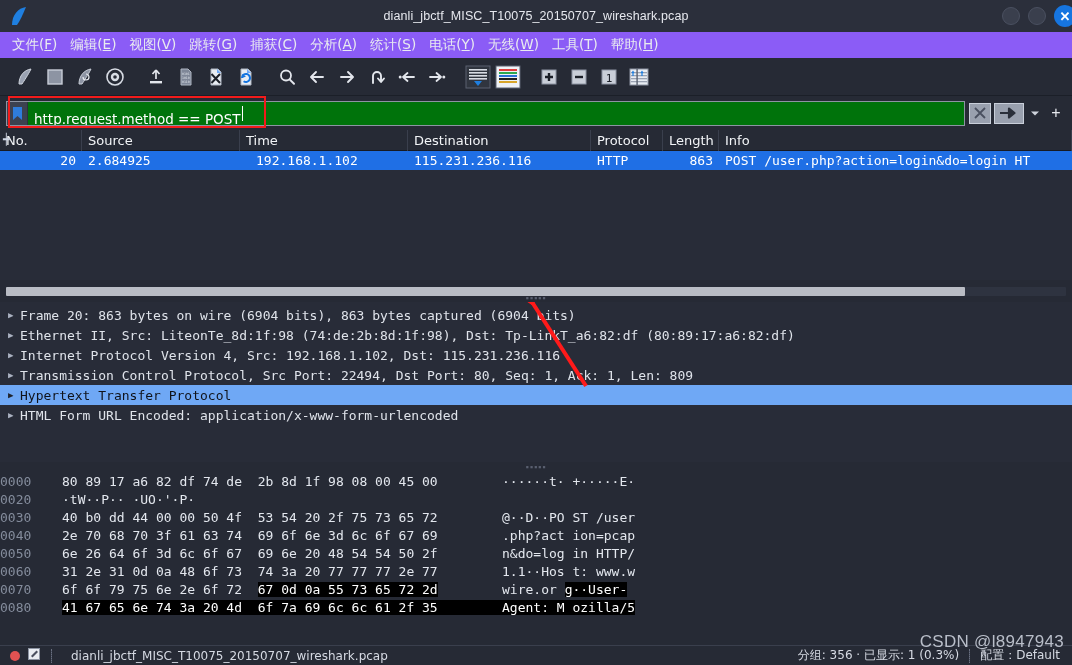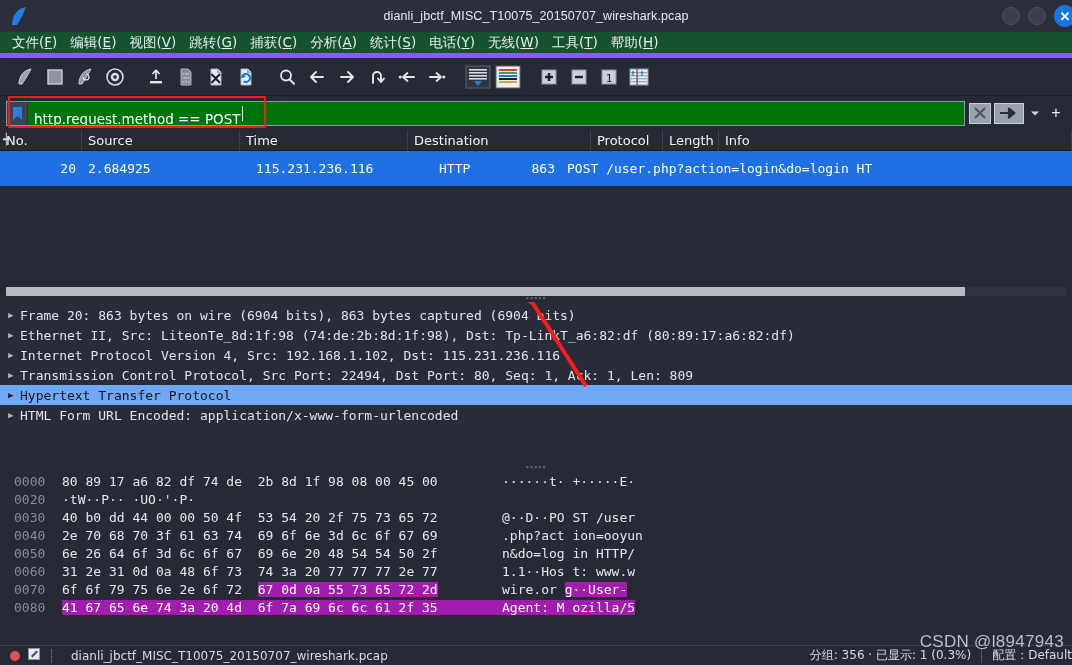--- a/index.html
+++ b/index.html
@@ -49,22 +49,22 @@
     font-size: 13px; font-weight: bold;
     display: flex; align-items: center; justify-content: center;
     margin-right: -6px;
   }
 
   
   .menubar {
     height: 26px; flex: 0 0 26px;
     display: flex; align-items: center;
     padding-left: 12px;
-    background: #14532d;
-    border-bottom: 5px solid #8b5cf6;
+    background: #8b5cf6;
+    border-bottom: 1px solid #8b5cf6;
   }
   .menuitem {
     color: #e9ebf0; font-size: 13.5px;
     margin-right: 13px; white-space: nowrap;
     font-family: "DejaVu Sans", sans-serif;
   }
   .menuitem u { text-decoration: underline; }
 
   
   .toolbar {
@@ -154,21 +154,21 @@
     color: #f2f4f7; font-size: 13px;
     font-family: "DejaVu Sans", sans-serif;
   }
   .phead > div {
     padding-left: 6px; height: 21px;
     line-height: 21px;
     border-right: 1px solid #3a3f4d;
     overflow: hidden; white-space: nowrap;
   }
   .prow {
-    height: 35px; display: flex; align-items: center;
+    height: 19px; display: flex; align-items: center;
     background: #1f6fe5; color: #ffffff;
     font-size: 13px;
     font-family: "DejaVu Sans Mono", monospace;
   }
   .prow > div {
     height: 19px; line-height: 19px;
     padding: 0 6px; overflow: hidden; white-space: nowrap;
   }
   .prow .num  { text-align: right; }
   .prow .len  { text-align: right; }
@@ -243,26 +243,26 @@
     position: absolute; left: 50%; top: 0px;
     transform: translateX(-50%);
     color: #5a6070; font-size: 9px; letter-spacing: 1px;
   }
   .hexrow {
     height: 18px; display: flex; align-items: center;
     font-family: "DejaVu Sans Mono", monospace;
     font-size: 13px; white-space: pre;
   }
   .hoff {
-    color: #848c9c; padding-left: 14px; width: 62px;
+    color: #848c9c; width: 62px;
     flex: 0 0 62px;
   }
   .hbytes { color: #e3e7ee; flex: 0 0 440px; }
   .hascii { color: #e3e7ee; }
-  .hl { background: #a21caf; color: #ffffff; }
+  .hl { background: #000000; color: #ffffff; }
 
   
   .statusbar {
     height: 20px; flex: 0 0 20px;
     background: #262a35;
     border-top: 1px solid #3a3f4d;
     display: flex; align-items: center;
     color: #d6dae3; font-size: 12px;
     font-family: "DejaVu Sans", sans-serif;
     position: relative;
@@ -272,21 +272,21 @@
     background: #e05252; margin-left: 10px;
   }
   .sb-note { margin-left: 7px; }
   .sb-sep {
     width: 1px; height: 14px; background: #4a5060;
     margin: 0 10px;
     border-left: 1px dotted #6a7080;
   }
   .sb-file { margin-left: 9px; white-space: nowrap; }
   .sb-right {
-    position: absolute; right: 0; display: flex; align-items: center;
+    position: absolute; right: 12px; display: flex; align-items: center;
   }
   .sb-counts { white-space: nowrap; }
   .sb-profile { white-space: nowrap; }
   .watermark {
     position: absolute; right: 8px; top: 632px;
     color: #b9bec9; font-size: 17px;
     font-family: "Liberation Sans", sans-serif;
     letter-spacing: .3px;
     pointer-events: none;
     text-align: center;
@@ -509,20 +509,21 @@
       <div style="width:158px">Source</div>
       <div style="width:168px">Time</div>
       <div style="width:183px">Destination</div>
       <div style="width:72px">Protocol</div>
       <div style="width:56px">Length</div>
       <div style="flex:1">Info</div>
     </div>
     <div class="prow">
       <div class="num" style="width:82px">20</div>
       <div style="width:168px">2.684925</div>
+      <div style="width:158px">192.168.1.102</div>
       <div style="width:183px">115.231.236.116</div>
       <div style="width:72px">HTTP</div>
       <div class="len" style="width:56px">863</div>
       <div style="flex:1">POST /user.php?action=login&amp;do=login HT</div>
     </div>
     <div class="expander">┿</div>
 
     <svg class="arrow-anno" width="110" height="105">
       <defs>
         <marker id="ah" markerWidth="9" markerHeight="9" refX="1.6" refY="4.5" orient="auto">
@@ -584,21 +585,21 @@
 
     <div class="hexrow">
       <span class="hoff">0030</span>
       <span class="hbytes"><span>40 b0 dd 44 00 00 50 4f</span>  <span>53 54 20 2f 75 73 65 72</span></span>
       <span class="hascii"><span>@··D··PO</span> <span>ST /user</span></span>
     </div>
 
     <div class="hexrow">
       <span class="hoff">0040</span>
       <span class="hbytes"><span>2e 70 68 70 3f 61 63 74</span>  <span>69 6f 6e 3d 6c 6f 67 69</span></span>
-      <span class="hascii"><span>.php?act</span> <span>ion=ooyun</span></span>
+      <span class="hascii"><span>.php?act</span> <span>ion=pcap</span></span>
     </div>
 
     <div class="hexrow">
       <span class="hoff">0050</span>
       <span class="hbytes"><span>6e 26 64 6f 3d 6c 6f 67</span>  <span>69 6e 20 48 54 54 50 2f</span></span>
       <span class="hascii"><span>n&amp;do=log</span> <span>in HTTP/</span></span>
     </div>
 
     <div class="hexrow">
       <span class="hoff">0060</span>

